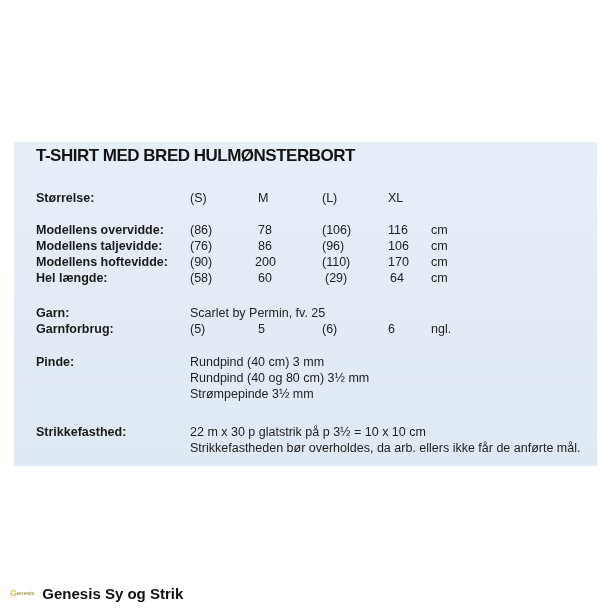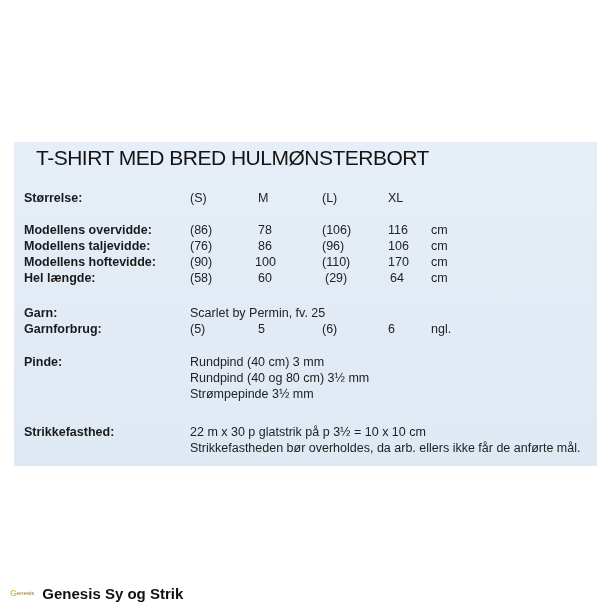--- a/index.html
+++ b/index.html
@@ -20,38 +20,38 @@
       left: 14px;
       top: 142px;
       width: 583px;
       height: 324px;
       background: linear-gradient(180deg, #e6eef7 0%, #e2ebf5 60%, #dfe9f4 100%);
     }
     .title {
       position: absolute;
       left: 36px;
       top: 146px;
-      font-size: 21px;
-      font-weight: normal;
+      font-size: 17px;
+      font-weight: bold;
       letter-spacing: -0.5px;
       color: #141414;
       white-space: nowrap;
       text-align: center;
     }
     .row {
       position: absolute;
       left: 0;
       height: 16px;
       font-size: 12.5px;
       line-height: 16px;
       white-space: nowrap;
     }
     .label {
       position: absolute;
-      left: 24px;
+      left: 36px;
       font-weight: bold;
       color: #1a1a1a;
     }
     .cell {
       position: absolute;
       color: #222;
     }
     .c-s  { left: 190px; }
     .c-m  { left: 258px; }
     .c-l  { left: 322px; }
@@ -112,21 +112,21 @@
   <span class="label">Modellens taljevidde:</span>
   <span class="cell c-s">(76)</span>
   <span class="cell c-m">86</span>
   <span class="cell c-l">(96)</span>
   <span class="cell c-xl">106</span>
   <span class="cell c-u">cm</span>
 </div>
 <div class="row" style="top:254px;">
   <span class="label">Modellens hoftevidde:</span>
   <span class="cell c-s">(90)</span>
-  <span class="cell c-m" style="left:255px;">100</span>
+  <span class="cell c-m" style="left:255px;">200</span>
   <span class="cell c-l">(110)</span>
   <span class="cell c-xl">170</span>
   <span class="cell c-u">cm</span>
 </div>
 <div class="row" style="top:270px;">
   <span class="label">Hel længde:</span>
   <span class="cell c-s">(58)</span>
   <span class="cell c-m">60</span>
   <span class="cell c-l" style="left:325px;">(29)</span>
   <span class="cell c-xl" style="left:390px;">64</span>

